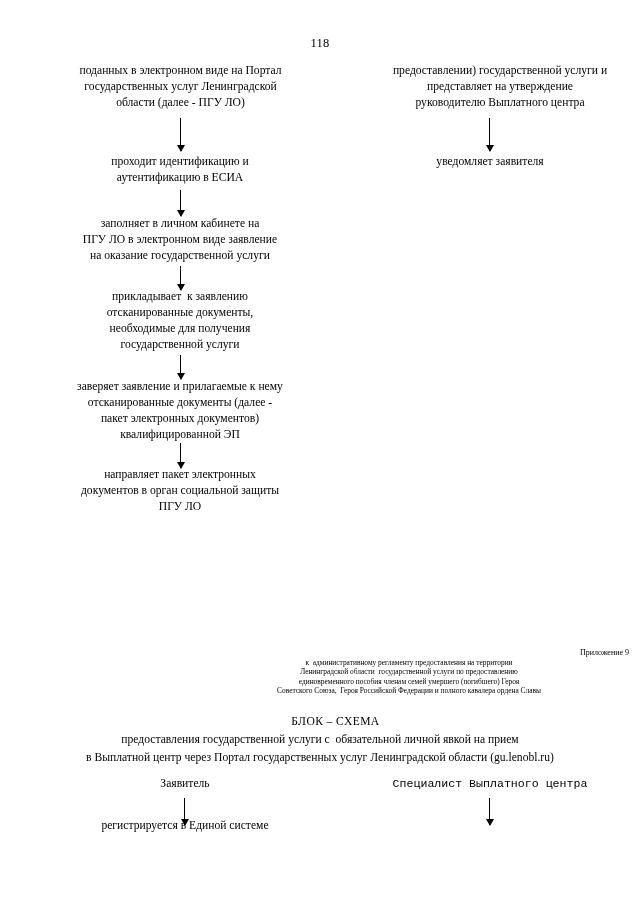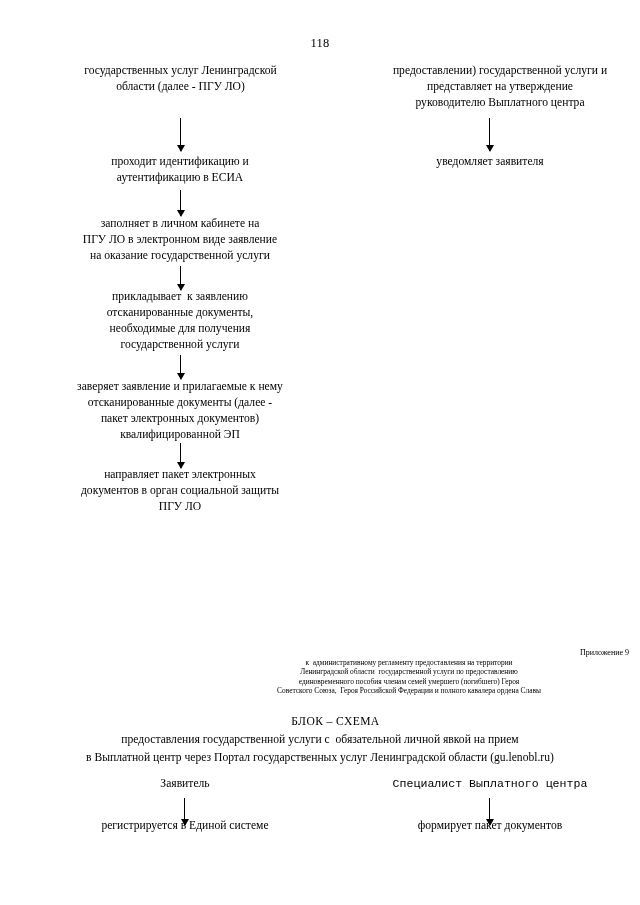--- a/index.html
+++ b/index.html
@@ -97,20 +97,21 @@
   }
 </style>
 </head>
 <body>
 
 <div class="page">
 
   <div class="page-number">118</div>
 
   <div class="node" style="left:48px; top:63px; width:265px;">
+    <span class="ln">поданных в электронном виде на Портал</span>
     <span class="ln">государственных услуг Ленинградской</span>
     <span class="ln">области (далее - ПГУ ЛО)</span>
   </div>
 
   <div class="arrow" style="left:180px; top:118px; height:33px;"></div>
 
   <div class="node" style="left:68px; top:154px; width:224px;">
     <span class="ln">проходит идентификацию и</span>
     <span class="ln">аутентификацию в ЕСИА</span>
   </div>
@@ -180,17 +181,14 @@
   <div class="arrow" style="left:184px; top:798px; height:27px;"></div>
 
   <div class="node" style="left:60px; top:818px; width:250px;">
     <span class="ln">регистрируется в Единой системе</span>
   </div>
 
   <div class="col-caption" style="left:370px; top:776px; width:240px;font-family:Liberation Mono, monospace;">Специалист Выплатного центра</div>
 
   <div class="arrow" style="left:489px; top:798px; height:27px;"></div>
 
-  <div class="node" style="left:370px; top:818px; width:240px;">
-    <span class="ln">формирует пакет документов</span>
-  </div>
 
 </div>
 
 </body></html>

